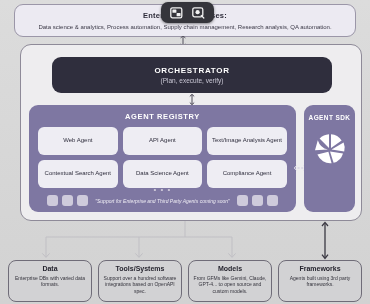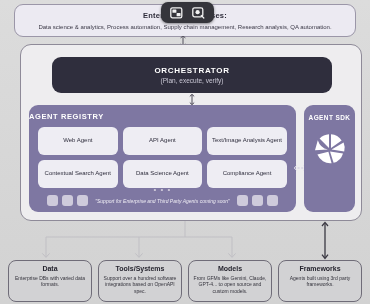--- a/index.html
+++ b/index.html
@@ -48,21 +48,21 @@
   }
   .orc-title{color:#ffffff;font-size:8px;font-weight:bold;letter-spacing:.7px;}
   .orc-sub{color:#c9c7d4;font-size:6.5px;margin-top:2px;}
 
   
   .reg{
     position:absolute;left:8px;top:60px;width:267px;height:107px;
     background:#7e77a2;border-radius:9px;
   }
   .reg-title{
-    color:#ffffff;font-size:7.5px;font-weight:bold;
+    text-align:center;color:#ffffff;font-size:7.5px;font-weight:bold;
     letter-spacing:.6px;padding-top:7px;
   }
   .agent-grid{
     position:absolute;left:9px;top:22px;width:249px;
     display:flex;flex-wrap:wrap;gap:5px;
   }
   .agent-card{
     width:79.6px;height:28px;background:#eeedf3;border-radius:6px;
     display:flex;align-items:center;justify-content:center;text-align:center;
     font-size:6px;color:#2f2e3d;line-height:1.22;padding:0 2px;box-sizing:border-box;

